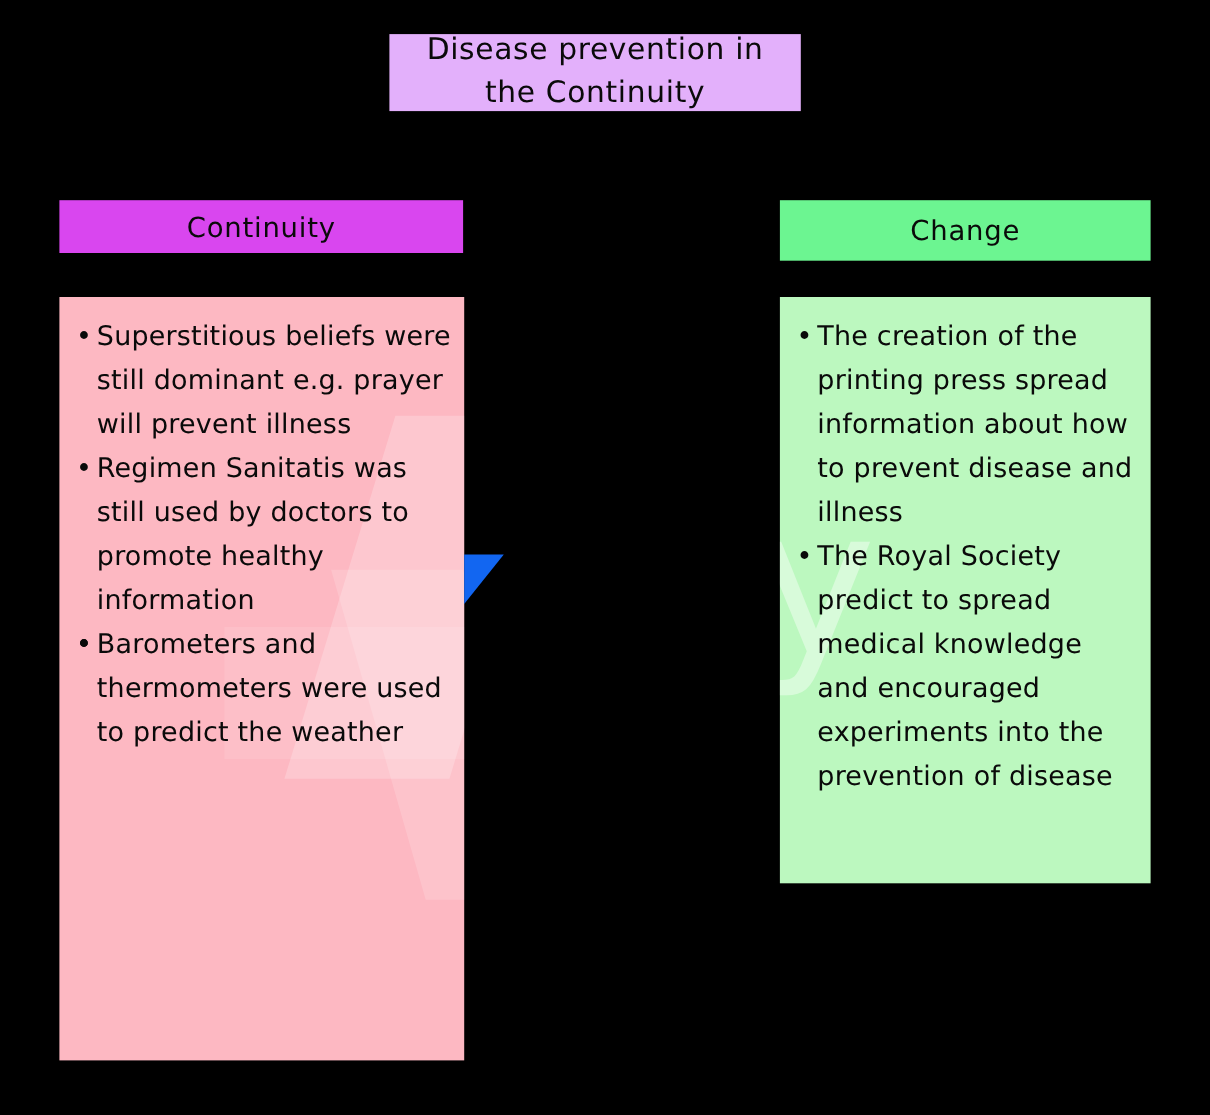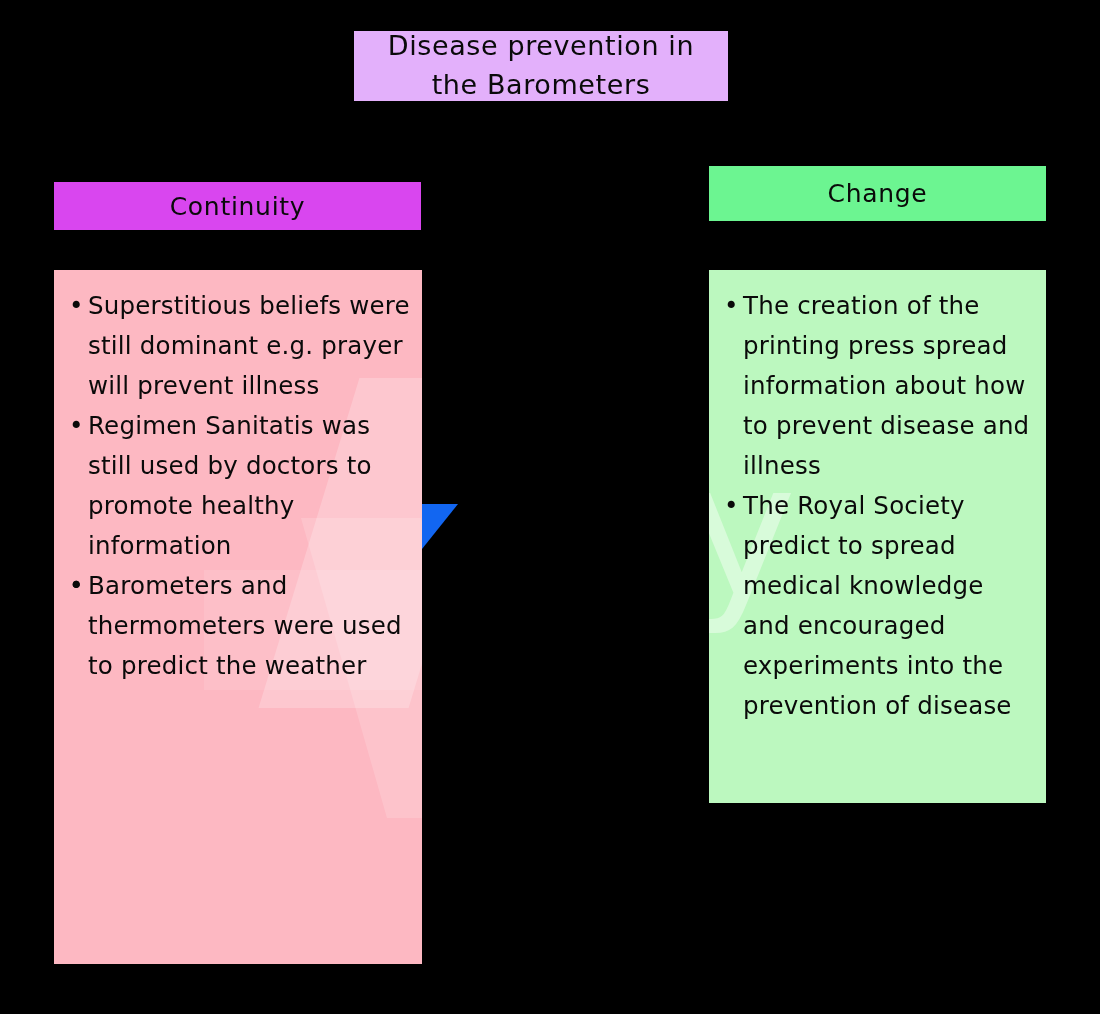--- a/index.html
+++ b/index.html
@@ -61,21 +61,21 @@
   }
   #header-continuity {
     left: 54px;
     top: 182px;
     width: 367px;
     height: 48px;
     background: #d946ef;
   }
   #header-change {
     left: 709px;
-    top: 166px;
+    top: 182px;
     width: 337px;
     height: 55px;
     background: #6cf591;
   }
 
   
   .panel {
     position: absolute;
     box-sizing: border-box;
     overflow: hidden;
@@ -170,21 +170,21 @@
   }
 </style>
 </head>
 <body>
 
 <div class="stage">
 
   <div id="title-box">
     <div class="title-text">
       <span>Disease prevention in</span><br>
-      <span>the Barometers</span>
+      <span>the Continuity</span>
     </div>
   </div>
 
   <div class="col-header" id="header-continuity">
     <span>Continuity</span>
   </div>
 
   <div class="col-header" id="header-change">
     <span>Change</span>
   </div>

